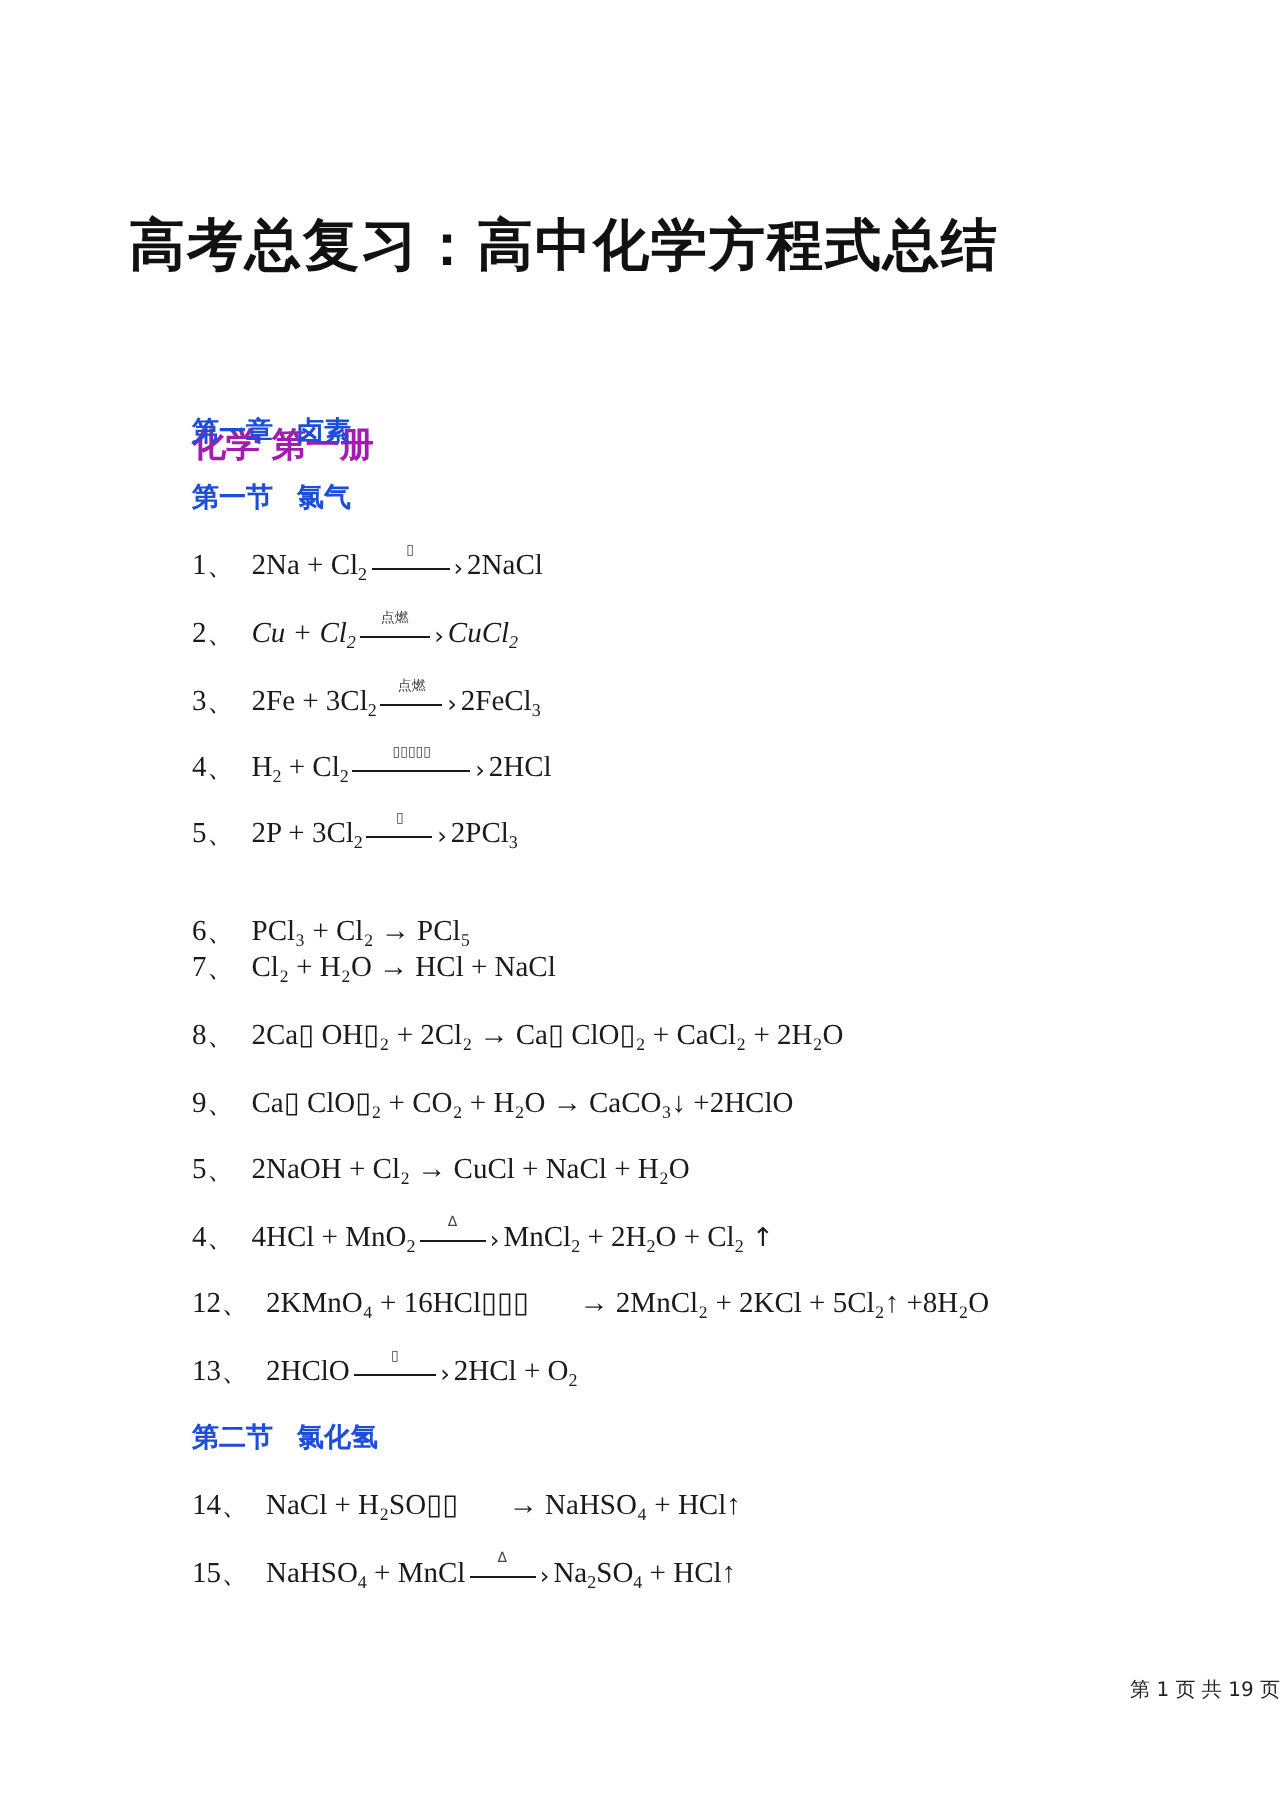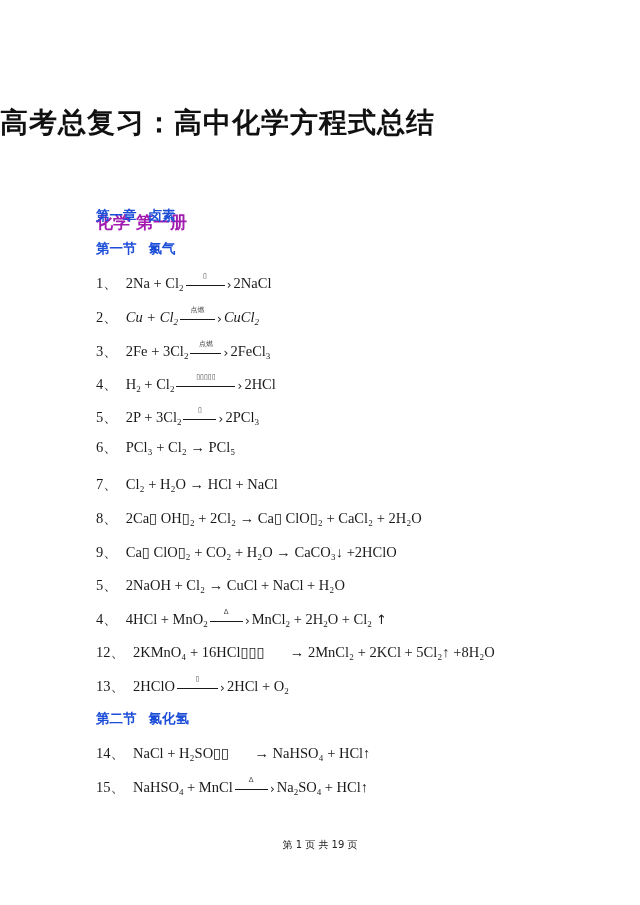--- a/index.html
+++ b/index.html
@@ -3,21 +3,21 @@
 <meta charset="utf-8">
 <style>
   html, body { margin: 0; padding: 0; background: #ffffff; }
   body {
     width: 640px; height: 905px; position: relative; overflow: hidden;
     font-family: "Liberation Serif", "DejaVu Serif", serif;
     color: #1a1a1a;
   }
   .page-title {
     position: absolute; left: 0; top: 104px; width: 564px;
-    text-align: left; font-size: 28px; font-weight: bold;
+    text-align: center; font-size: 28px; font-weight: bold;
     font-family: Liberation Sans, sans-serif;
     letter-spacing: 1px; color: #111;
   }
   .book-title {
     position: absolute; left: 96px; top: 170px;
     font-size: 17px; font-weight: bold;
     font-family: "DejaVu Sans", "Liberation Sans", sans-serif; color: #a21caf; margin-top: 41px;
   }
   .heading {
     position: absolute; left: 96px;
@@ -44,21 +44,21 @@
     position: absolute; right: 0; top: 3px; font-size: 12px; line-height: 14px;
     font-family: "DejaVu Sans", sans-serif; font-style: normal;
   }
   .arrow-cond .cond {
     position: absolute; left: 0; right: 7px; top: -3px; text-align: center;
     font-size: 7px; line-height: 9px; font-style: normal; color: #444;
     font-family: "DejaVu Sans", sans-serif;
   }
   .updown { font-family: "DejaVu Sans", sans-serif; font-size: 13px; font-style: normal; }
   .footer {
-    position: absolute; left: 0; width: 640px; top: 838px; text-align: center;
+    position: absolute; left: 0; width: 640px; top: 838px; text-align: right;
     font-size: 10px; color: #222; font-family: "DejaVu Sans", sans-serif;
   }
 </style>
 </head>
 <body>
 
 <div class="page-title">高考总复习：高中化学方程式总结</div>
 <div class="book-title">化学 第一册</div>
 
 <div class="heading" style="top:207px">
@@ -82,21 +82,21 @@
 </div>
 
 <div class="eq" style="top:374px">
   <span class="num">4、</span><span class="body"><span>H</span><sub>2</sub><span> + Cl</span><sub>2</sub><span class="arrow-cond" style="width:66px"><span class="cond">▯▯▯▯▯</span><span class="line"></span><span class="head">›</span></span><span>2HCl</span></span>
 </div>
 
 <div class="eq" style="top:407px">
   <span class="num">5、</span><span class="body"><span>2P + 3Cl</span><sub>2</sub><span class="arrow-cond" style="width:40px"><span class="cond">▯</span><span class="line"></span><span class="head">›</span></span><span>2PCl</span><sub>3</sub></span>
 </div>
 
-<div class="eq" style="top:437px">
+<div class="eq" style="top:456px">
   <span class="num">6、</span><span class="body">PCl₃ + Cl₂ → PCl₅</span>
 </div>
 
 <div class="eq" style="top:474px">
   <span class="num">7、</span><span class="body">Cl₂ + H₂O → HCl + NaCl</span>
 </div>
 
 <div class="eq" style="top:508px">
   <span class="num">8、</span><span class="body">2Ca▯ OH▯₂ + 2Cl₂ → Ca▯ ClO▯₂ + CaCl₂ + 2H₂O</span>
 </div>

